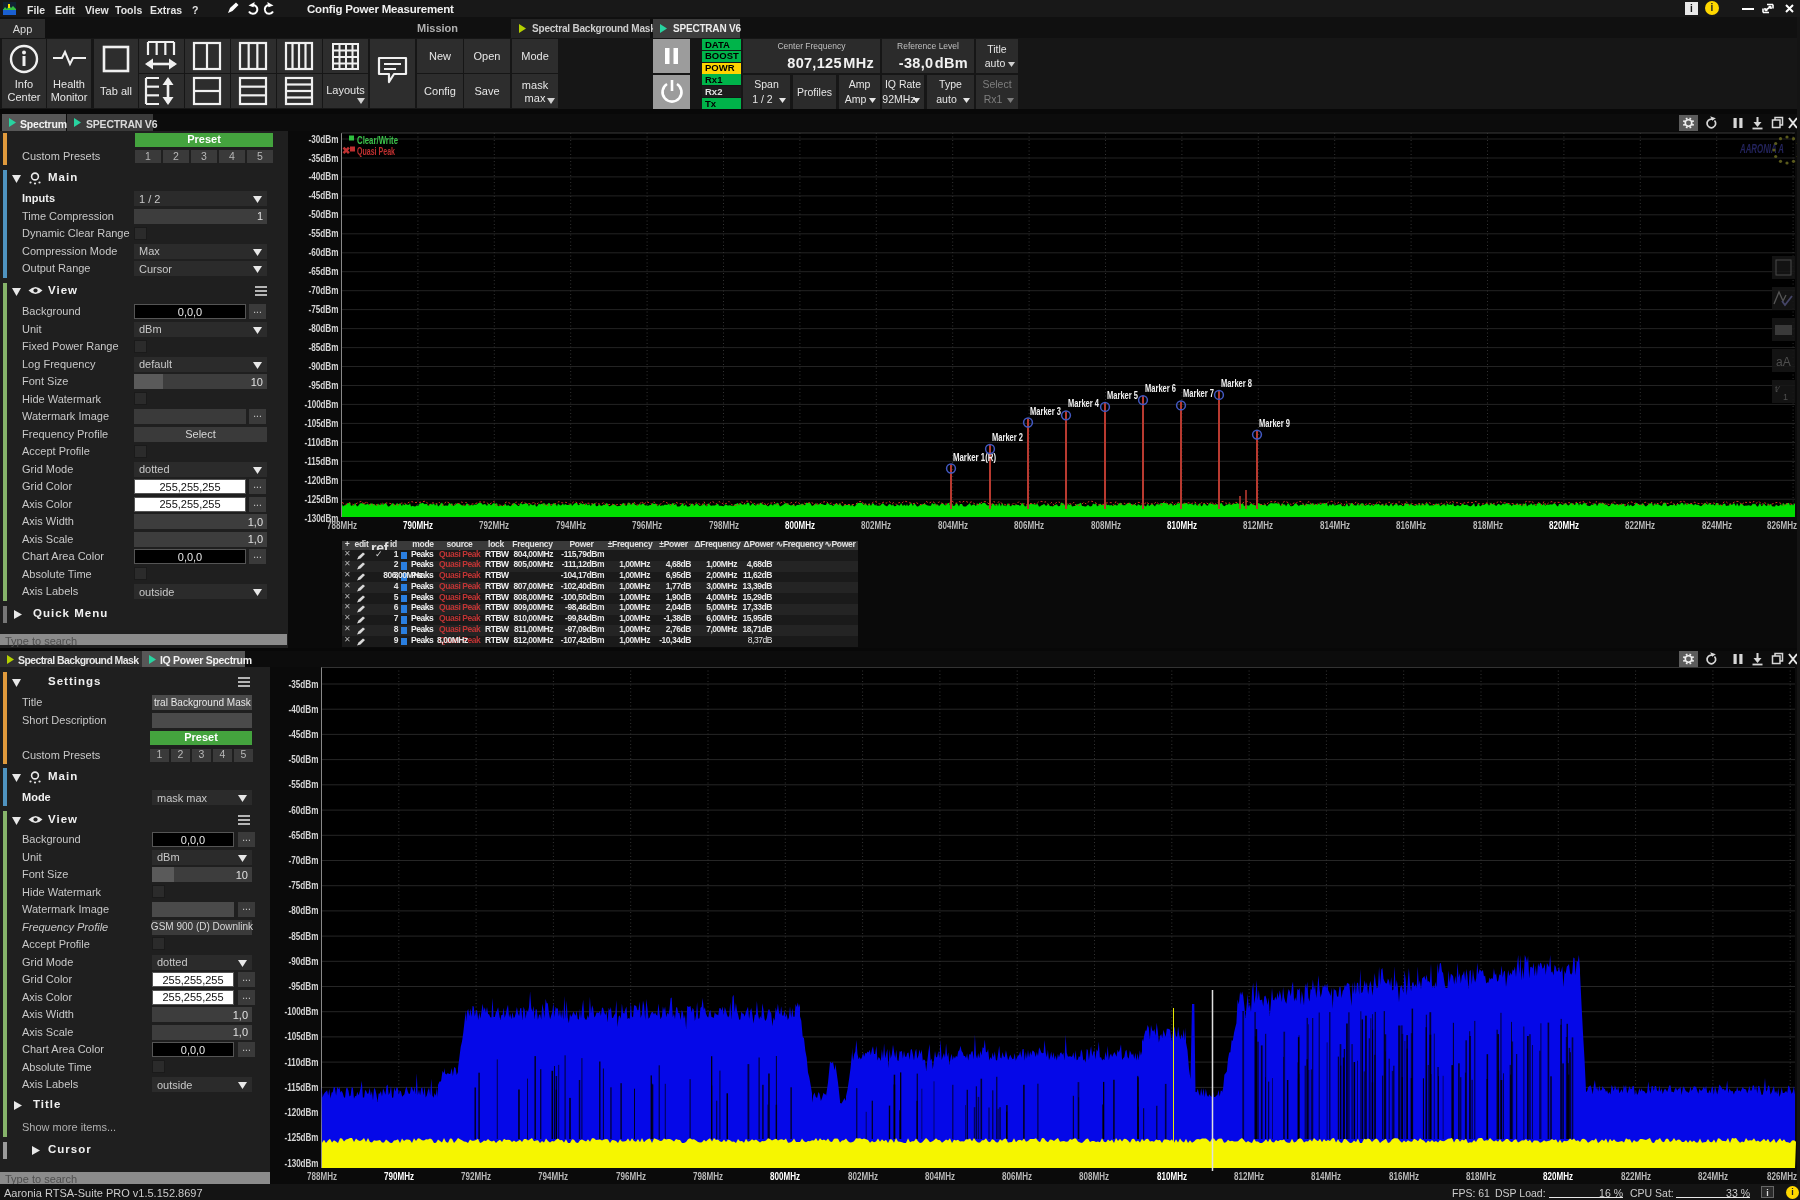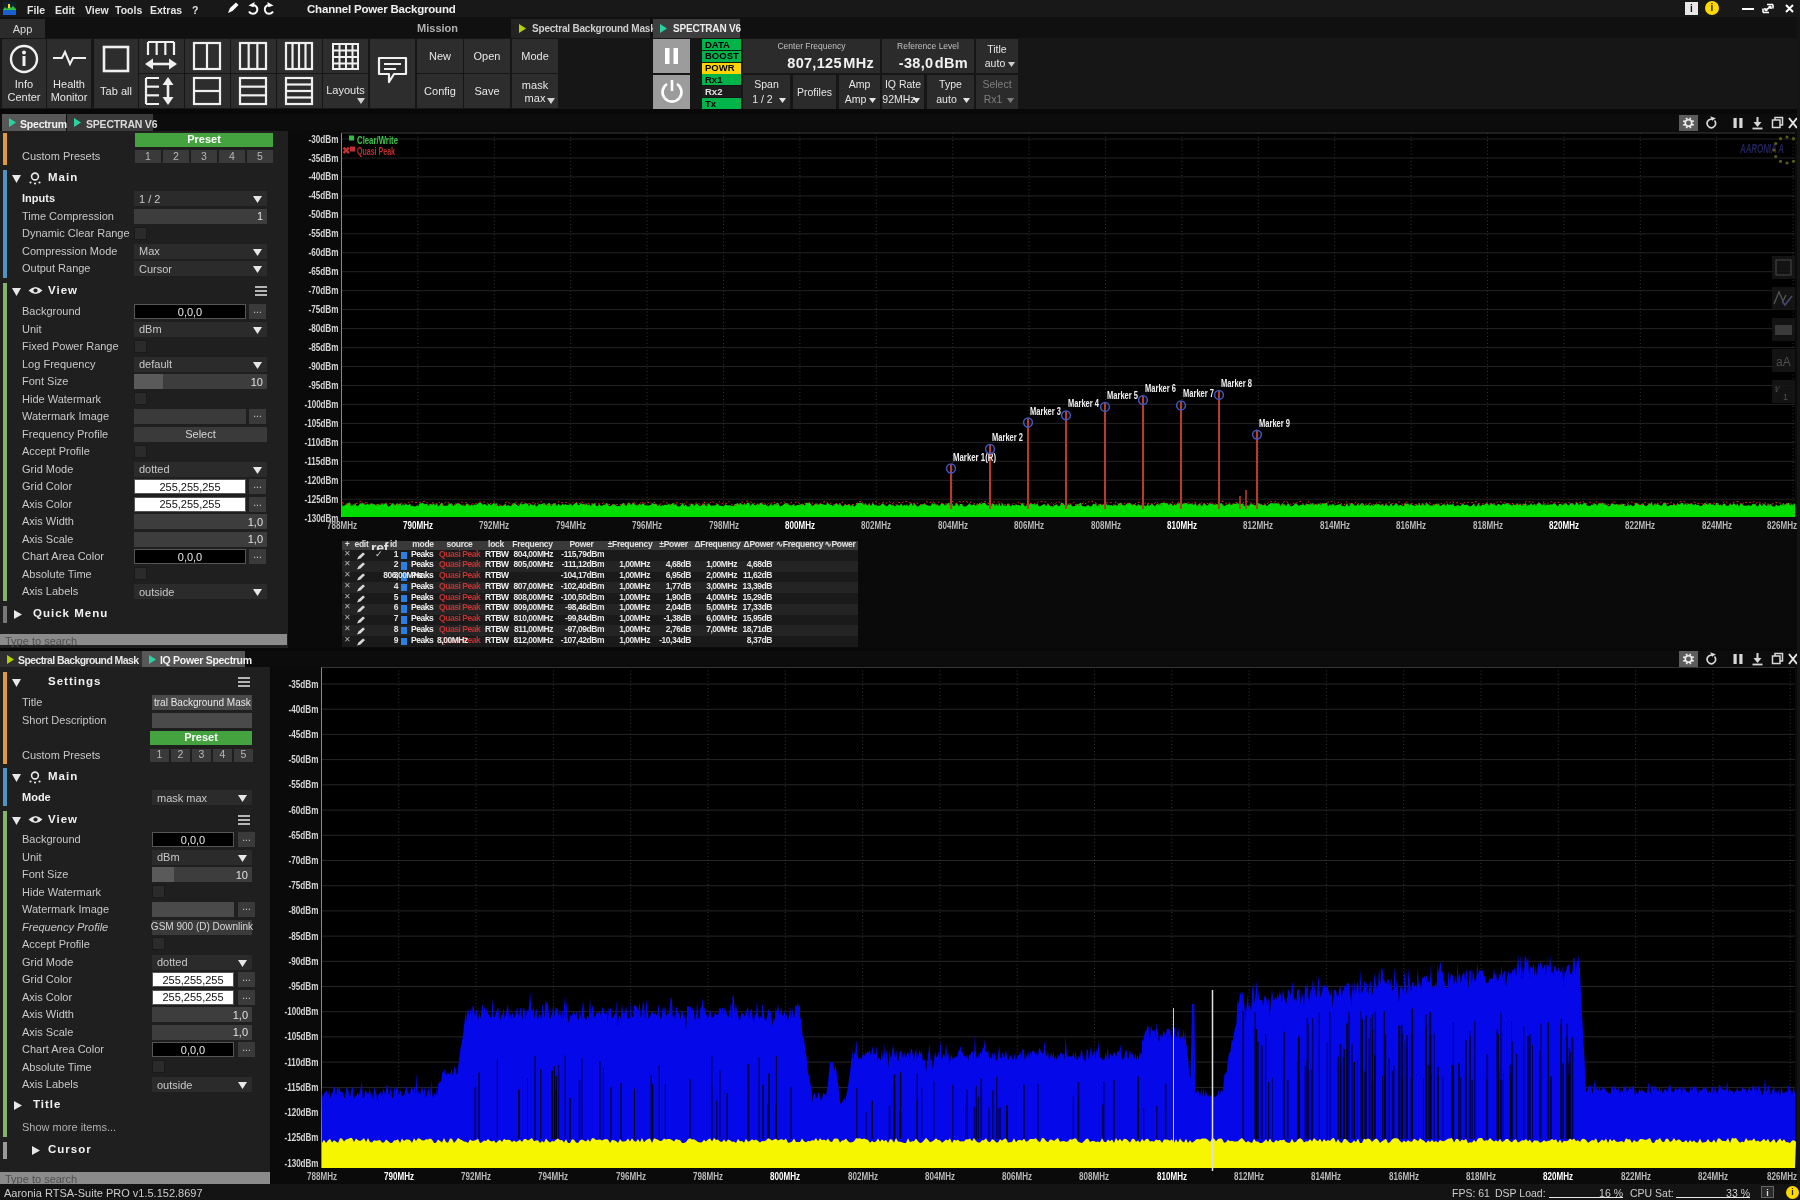--- a/index.html
+++ b/index.html
@@ -20,21 +20,21 @@
 <div class="t" style="left:115px;top:3.5px;font-size:10.5px;color:#e4e4e4;font-weight:bold;">Tools</div>
 <div class="t" style="left:150px;top:3.5px;font-size:10.5px;color:#e4e4e4;font-weight:bold;">Extras</div>
 <div class="t" style="left:192px;top:3.5px;font-size:10.5px;color:#e4e4e4;font-weight:bold;">?</div>
 <svg style="left:226px;top:2px" width="60" height="13" viewBox="0 0 60 13">
 <path d="M2 11 L4 6 L10 0.5 L12.5 3 L6.5 9 Z" fill="#fff"></path>
 <path d="M27 3 A4.4 4.4 0 1 1 23 9.5" stroke="#fff" stroke-width="2" fill="none"></path>
     <path d="M28.7 0 L27.5 5.3 L22.5 3.4 Z" fill="#fff"></path>
 <path d="M43 3 A4.4 4.4 0 1 0 47 9.5" stroke="#fff" stroke-width="2" fill="none"></path>
     <path d="M41.3 0 L42.5 5.3 L47.5 3.4 Z" fill="#fff"></path>
 </svg>
-<div class="t" style="left:307px;top:2.5px;font-size:11.5px;color:#f0f0f0;font-weight:bold;letter-spacing:-0.2px">Channel Power Background</div>
+<div class="t" style="left:307px;top:2.5px;font-size:11.5px;color:#f0f0f0;font-weight:bold;letter-spacing:-0.2px">Config Power Measurement</div>
 <div style="position:absolute;left:1685px;top:2px;width:13px;height:13px;background:#e8e8e8;color:#111;font-size:10px;font-weight:bold;text-align:center;line-height:13px">i</div>
 <div style="position:absolute;left:1705px;top:1px;width:14px;height:14px;background:#ffd800;border-radius:7px;color:#222;font-size:10px;font-weight:bold;text-align:center;line-height:14px">i</div>
 <svg style="left:1740px;top:2px" width="60" height="13" viewBox="0 0 60 13">
     <rect x="2" y="6" width="12" height="2" fill="#fff"></rect>
     <g stroke="#fff" stroke-width="1.6" fill="none">
       <path d="M27 2.5 h6 M33 2.5 v4 M29 10.5 h-6 M23 10.5 v-4"></path>
       <path d="M25 8.5 L31 4.5 M31 4.5 h-2.5 M31 4.5 v2.5 M25 8.5 h2.5 M25 8.5 v-2.5"></path>
     </g>
     <path d="M46 3 L53 10 M53 3 L46 10" stroke="#fff" stroke-width="2"></path>
   </svg>
@@ -680,21 +680,21 @@
 <div class="t" style="left:98px;top:635.7px;width:300px;text-align:right;font-size:8.5px;color:#e6e6e6;font-weight:bold;letter-spacing:-0.45px">9</div>
 <div style="position:absolute;left:401px;top:637.5px;width:6px;height:7.5px;background:#2a7fe0;"></div>
 <div class="t" style="left:411px;top:635.7px;font-size:8.5px;color:#f0f0f0;font-weight:bold;letter-spacing:-0.45px">Peaks</div>
 <div class="t" style="left:439px;top:635.7px;font-size:8.5px;color:#c03434;font-weight:bold;letter-spacing:-0.45px">Quasi Peak</div>
 <div class="t" style="left:485px;top:635.7px;font-size:8.5px;color:#f0f0f0;font-weight:bold;letter-spacing:-0.45px">RTBW</div>
 <div class="t" style="left:253px;top:635.7px;width:300px;text-align:right;font-size:8.5px;color:#e6e6e6;font-weight:bold;letter-spacing:-0.45px">812,00MHz</div>
 <div class="t" style="left:304px;top:635.7px;width:300px;text-align:right;font-size:8.5px;color:#e6e6e6;font-weight:bold;letter-spacing:-0.45px">-107,42dBm</div>
 <div class="t" style="left:350px;top:635.7px;width:300px;text-align:right;font-size:8.5px;color:#e6e6e6;font-weight:bold;letter-spacing:-0.45px">1,00MHz</div>
 <div class="t" style="left:391px;top:635.7px;width:300px;text-align:right;font-size:8.5px;color:#e6e6e6;font-weight:bold;letter-spacing:-0.45px">-10,34dB</div>
 <div class="t" style="left:437px;top:635.7px;width:300px;text-align:left;font-size:8.5px;color:#e6e6e6;font-weight:bold;letter-spacing:-0.45px">8,00MHz</div>
-<div class="t" style="left:472px;top:635.7px;width:300px;text-align:right;font-size:8.5px;color:#e6e6e6;font-weight:bold;letter-spacing:-0.45px">8,37dB</div>
+<div class="t" style="left:472px;top:635.7px;width:300px;text-align:right;font-size:8.5px;color:#e6e6e6;font-weight:normal;letter-spacing:-0.45px">8,37dB</div>
 <div style="position:absolute;left:0px;top:648px;width:1800px;height:3px;background:#080808;"></div>
 <div style="position:absolute;left:0px;top:651px;width:1800px;height:16px;background:#0c0c0c;"></div>
 <div style="position:absolute;left:0px;top:651px;width:142px;height:16px;background:#2f2f2f;"></div>
 <svg style="left:6px;top:655px" width="9" height="9">
     <path d="M1 0 L8 4.5 L1 9 Z" fill="#b4d000"></path>
   </svg>
 <div class="t" style="left:18px;top:654px;font-size:10.5px;color:#e8e8e8;font-weight:bold;letter-spacing:-0.6px">Spectral Background Mask</div>
 <div style="position:absolute;left:142px;top:651px;width:103px;height:16px;background:#575757;"></div>
 <svg style="left:148px;top:655px" width="9" height="9">
     <path d="M1 0 L8 4.5 L1 9 Z" fill="#28d3a0"></path>

